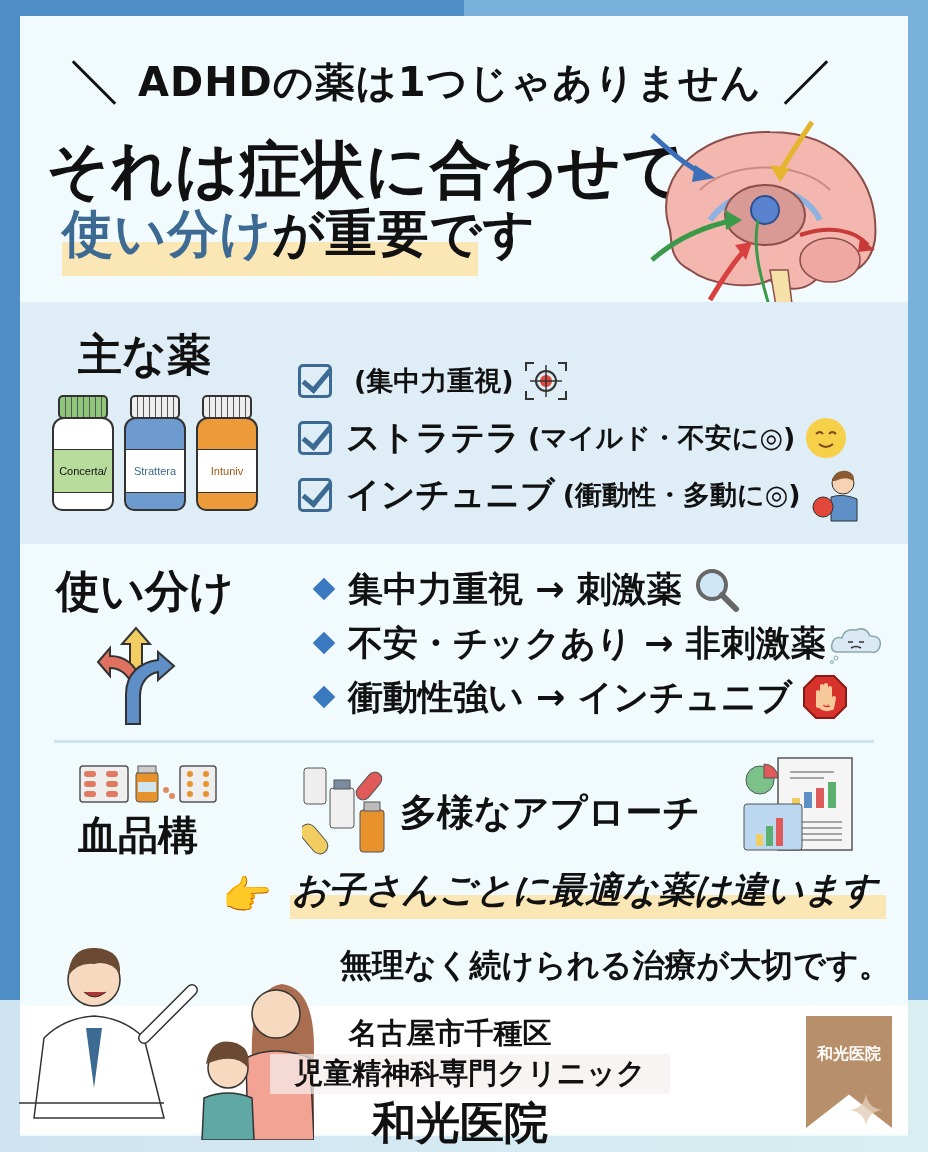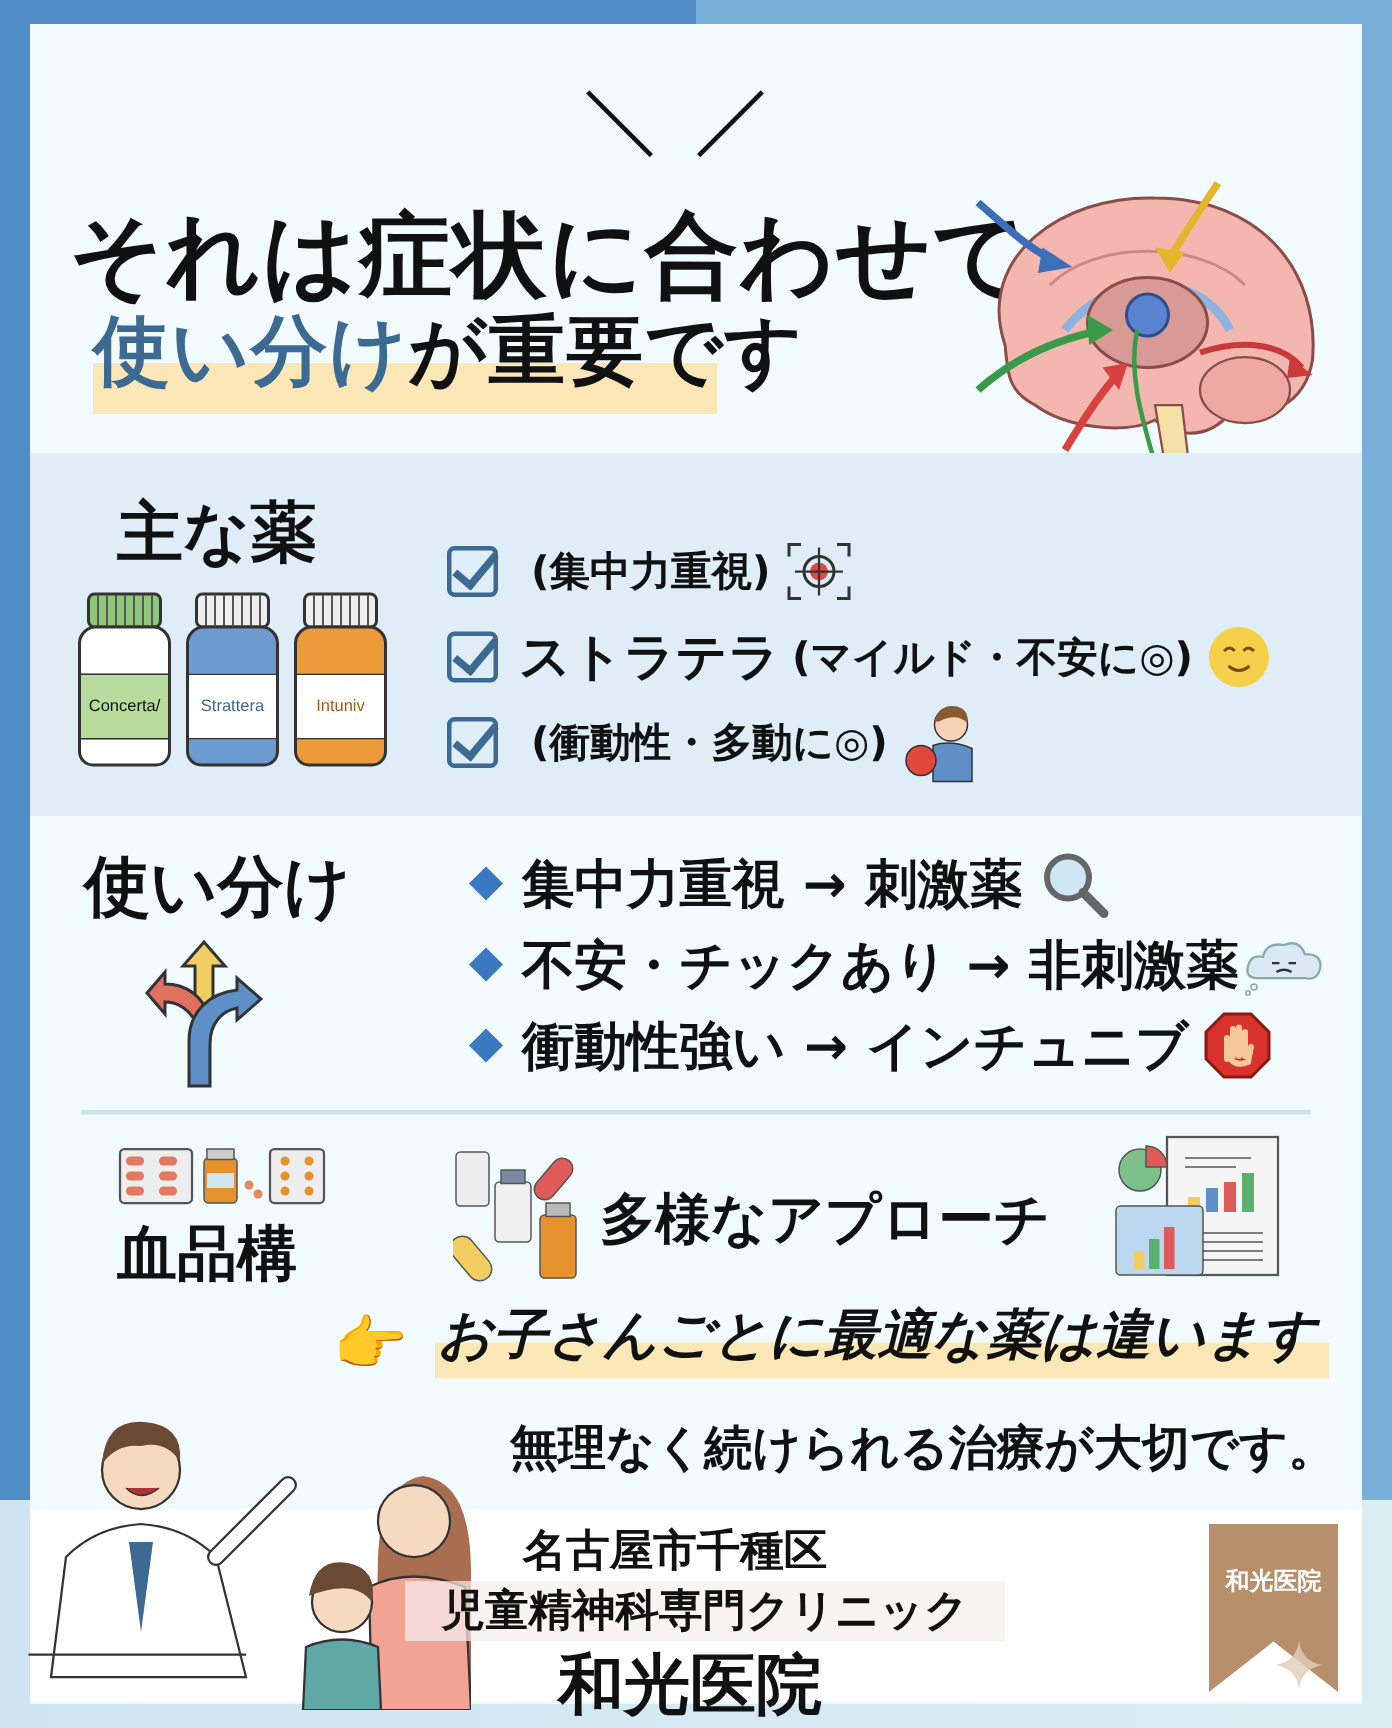--- a/index.html
+++ b/index.html
@@ -85,20 +85,21 @@
   .people { position: absolute; left: 14px; top: 918px; width: 300px; height: 222px; }
 </style>
 </head>
 <body>
 
 <div class="frame-bottom"></div>
 <div class="card"></div>
 
 <div class="tagline">
   <div class="slash l"></div>
+  <span class="tagline-text">ADHDの薬は1つじゃありません</span>
   <div class="slash r"></div>
 </div>
 <div class="head1">それは症状に合わせて</div>
 <div class="head2-wrap">
   <div class="head2-hl"></div>
   <div class="head2"><span class="blue">使い分け</span><span>が重要です</span></div>
 </div>
 
 <svg class="brain" viewBox="0 0 270 220">
   <path d="M40,120 C20,60 80,20 140,22 C210,22 250,70 245,130 C240,160 215,170 190,165 C175,185 150,180 140,170 C120,180 80,175 60,160 C40,150 42,135 40,120 Z" fill="#f3b7b0" stroke="#8a4d4a" stroke-width="2"></path>
@@ -165,20 +166,21 @@
     <span class="ic">
       <svg width="42" height="42" viewBox="0 0 42 42">
           <circle cx="21" cy="21" r="20" fill="#f7d04a"></circle>
           <path d="M11,17 Q15,13 18,17 M24,17 Q27,13 31,17" fill="none" stroke="#7a4b1a" stroke-width="2"></path>
           <path d="M14,27 Q21,33 28,27" fill="none" stroke="#7a4b1a" stroke-width="2"></path>
         </svg>
     </span>
   </div>
   <div class="check-row">
     <div class="checkbox"></div>
+    <span class="check-name">インチュニブ</span>
     <span class="check-note">(衝動性・多動に◎)</span>
     <span class="ic">
       <svg width="52" height="56" viewBox="0 0 52 56">
           <circle cx="32" cy="16" r="11" fill="#f6d3b4" stroke="#333"></circle>
           <path d="M21,14 Q24,2 36,4 Q44,6 43,15 Q36,8 24,14 Z" fill="#8a5a32"></path>
           <path d="M20,30 Q32,26 46,32 L46,54 L20,54 Z" fill="#5f8fc7" stroke="#333"></path>
           <circle cx="12" cy="40" r="10" fill="#e2483a" stroke="#333"></circle>
         </svg>
     </span>
   </div>

